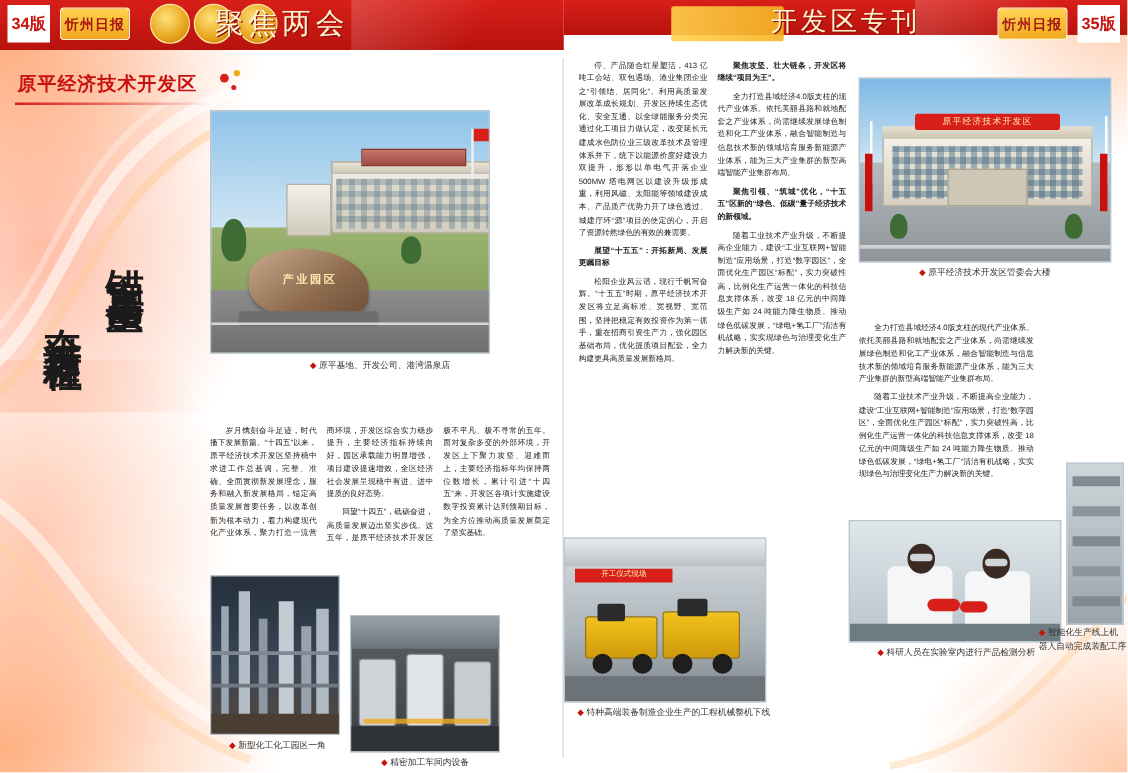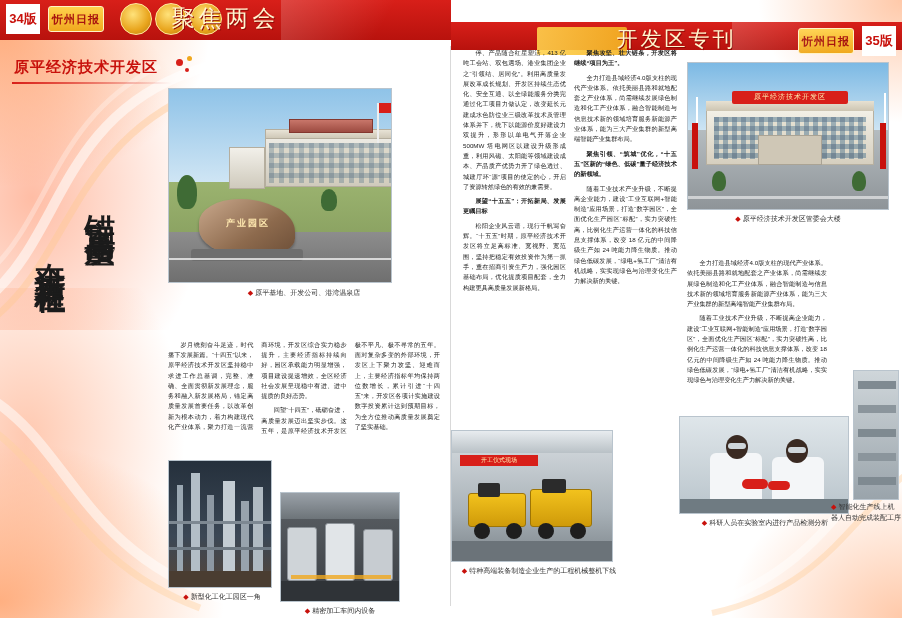--- a/index.html
+++ b/index.html
@@ -49,21 +49,20 @@
     position:absolute; left:0; top:0; width:902px; height:40px;
     display:flex;
   }
   .mh-left {
     width:451px; height:40px; position:relative;
     background:linear-gradient(180deg,#d81f19,#b8120d);
   }
   .mh-right {
     width:451px; height:28px; position:relative;
     background:linear-gradient(180deg,#d81f19,#b8120d);
-    margin-top:22px;
   }
   .page-num {
     position:absolute; top:4px; width:34px; height:30px;
     background:#fff; color:#c8110c; font-size:13px; font-weight:bold;
     display:flex; align-items:center; justify-content:center;
     font-family:"Liberation Sans", sans-serif;
   }
   .page-num.l { left:6px; }
   .page-num.r { right:6px; }
   .mh-badge {

